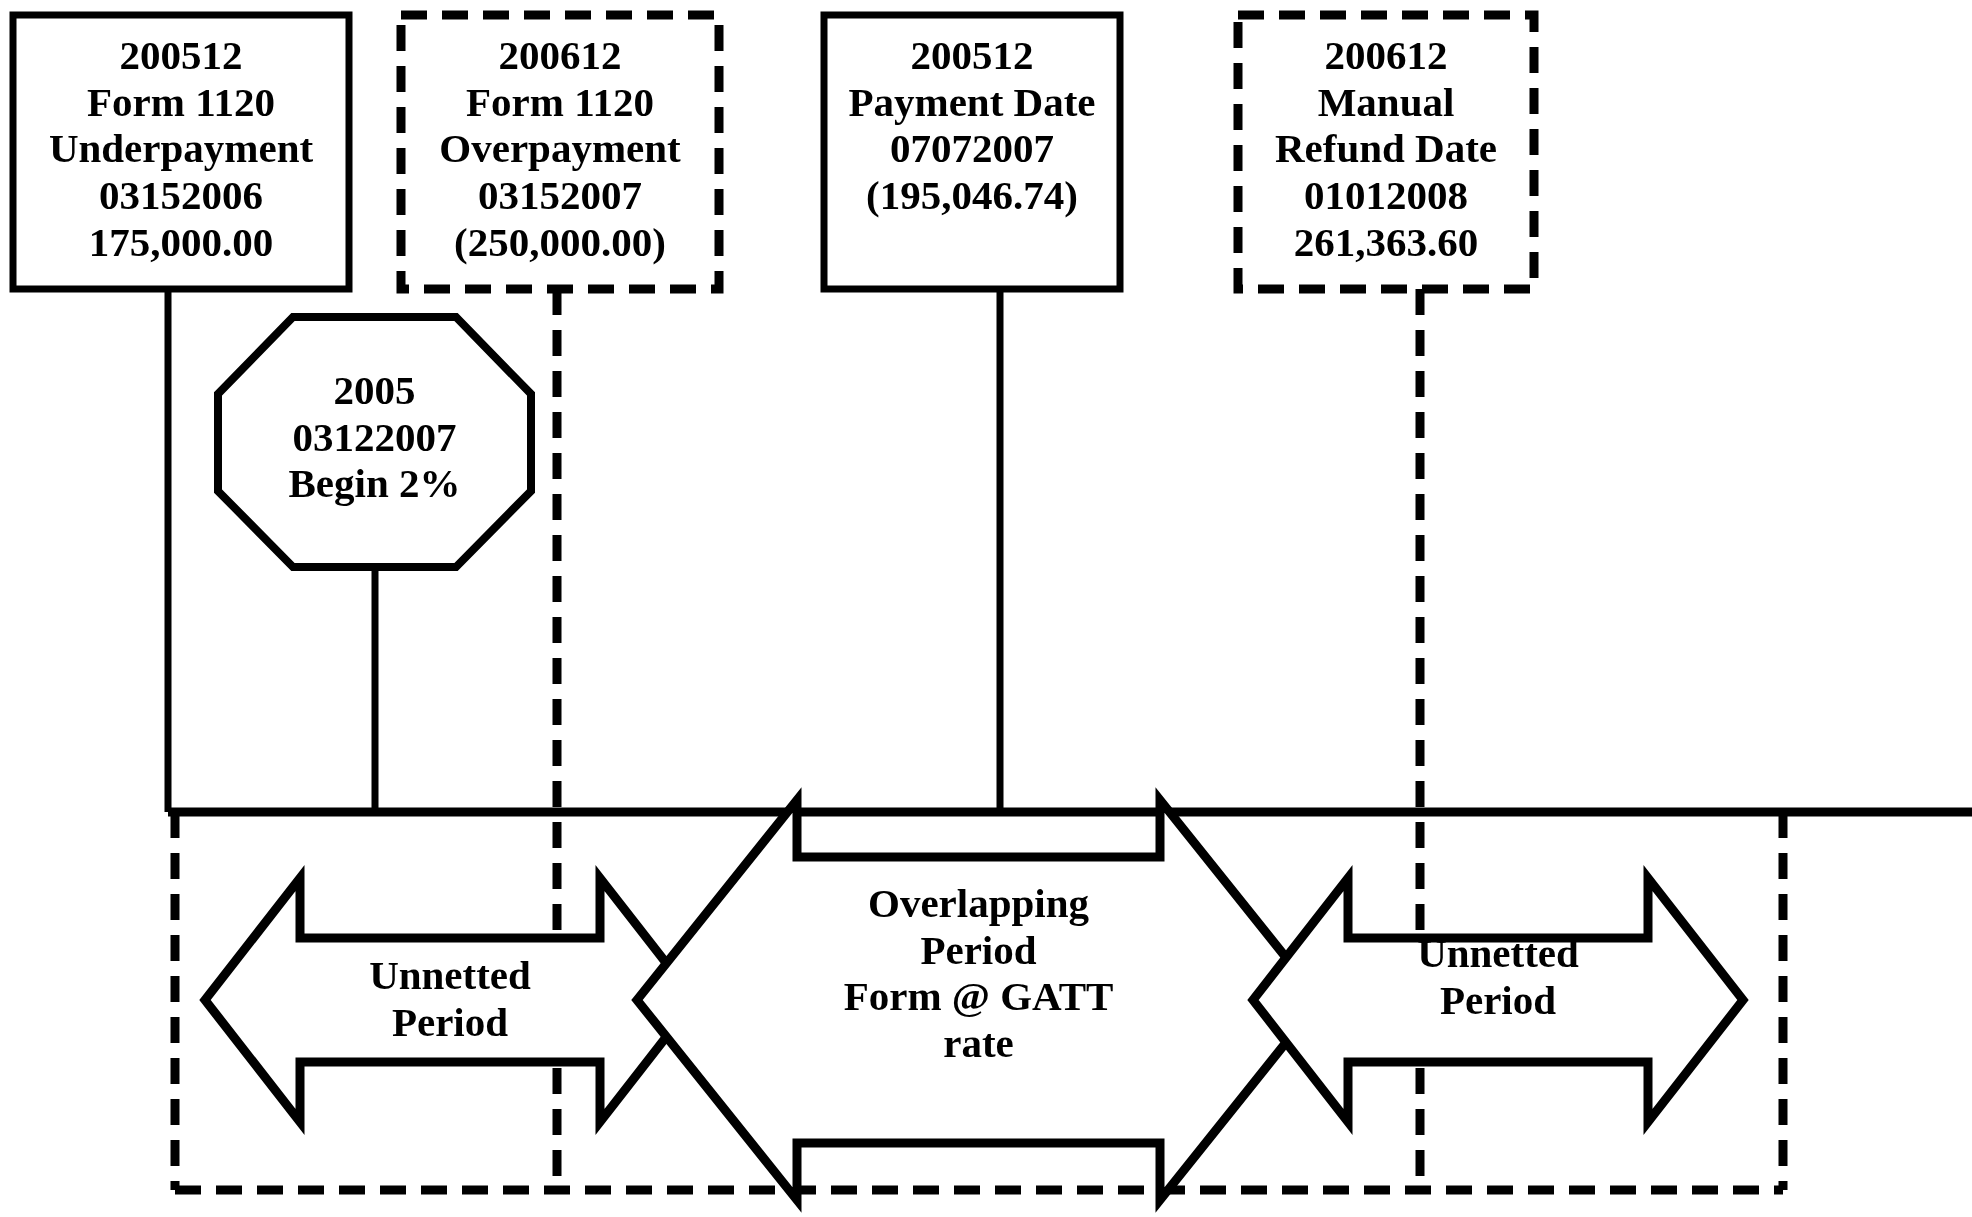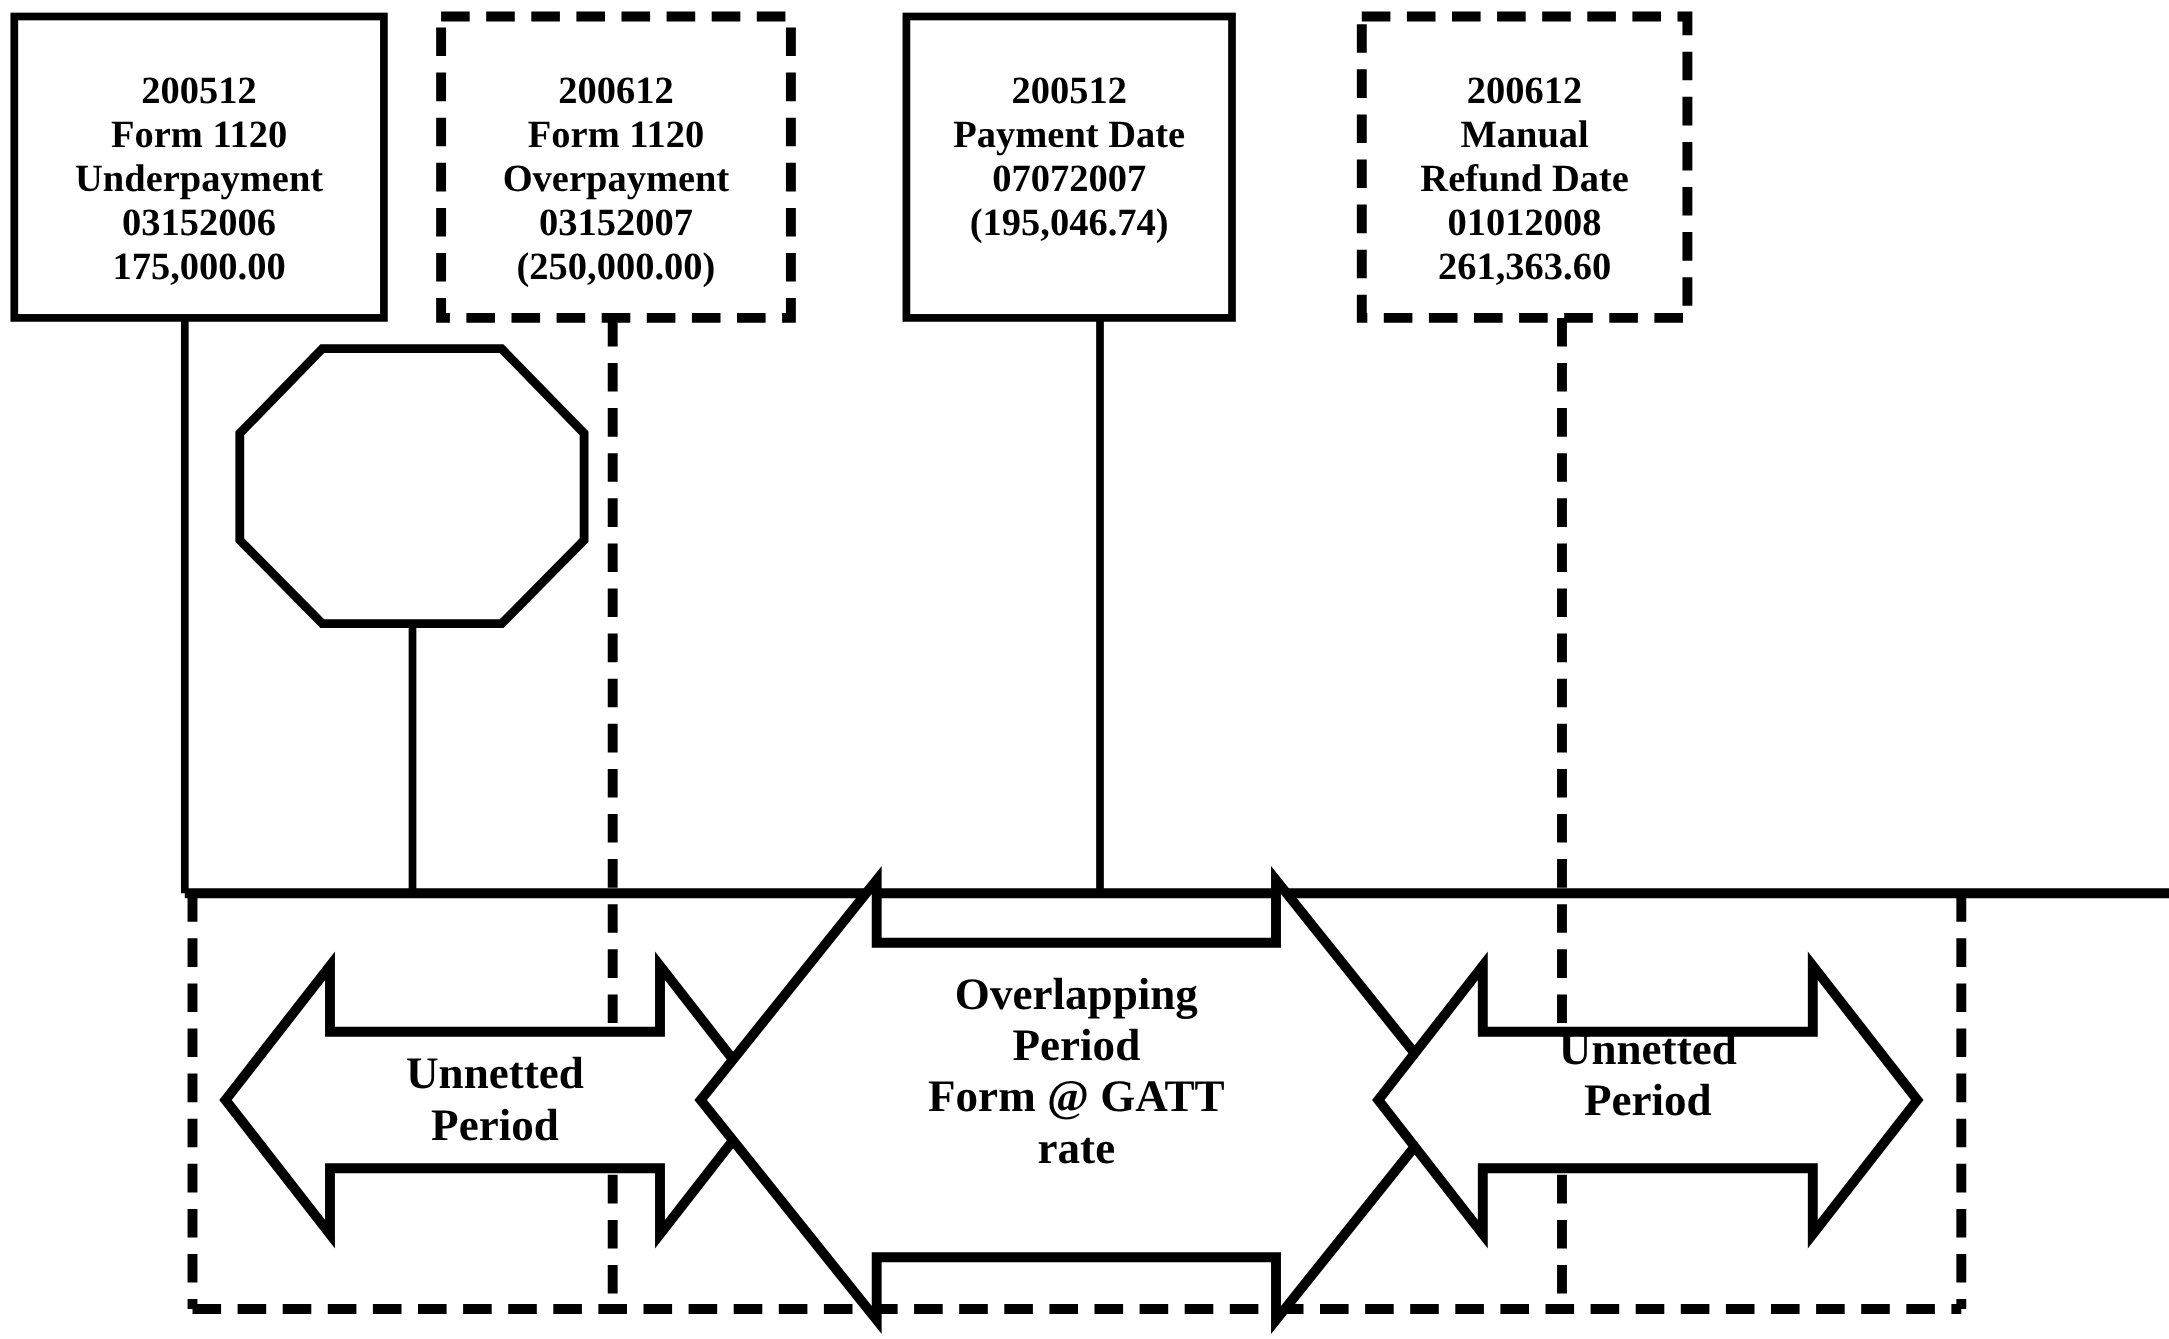--- a/index.html
+++ b/index.html
@@ -1,20 +1,20 @@
 <!DOCTYPE html>
 <html><head>
 <meta charset="utf-8">
 <style>
   html,body{margin:0;padding:0;background:#ffffff;}
   body{width:1972px;height:1217px;font-family:"Liberation Serif",serif;}
   #stage{position:relative;width:1972px;height:1217px;overflow:hidden;background:#fff;}
   svg{position:absolute;top:0;left:0;width:1972px;height:1217px;}
   .lbl{position:absolute;text-align:center;font-family:"Liberation Serif",serif;font-weight:bold;color:#000;line-height:1.14;white-space:pre-line;}
-  .boxtxt{font-size:35px;margin-top:31px;}
+  .boxtxt{font-size:41px;}
   .octtxt{font-size:41px;}
   .arrtxt{font-size:41px;}
 </style>
 </head>
 <body>
 
 <div id="stage">
 
   <svg viewBox="0 0 1972 1217" xmlns="http://www.w3.org/2000/svg">
 
@@ -67,20 +67,23 @@
 Payment Date
 07072007
 (195,046.74)</div>
 
   <div class="lbl boxtxt" style="left:1236px;top:32px;width:300px;">200612
 Manual
 Refund Date
 01012008
 261,363.60</div>
 
+  <div class="lbl octtxt" style="left:218px;top:367px;width:313px;">2005
+03122007
+Begin 2%</div>
 
   <div class="lbl arrtxt" style="left:300px;top:952px;width:300px;">Unnetted
 Period</div>
 
   <div class="lbl arrtxt" style="left:797px;top:880px;width:363px;">Overlapping
 Period
 Form @ GATT
 rate</div>
 
   <div class="lbl arrtxt" style="left:1348px;top:930px;width:300px;">Unnetted

